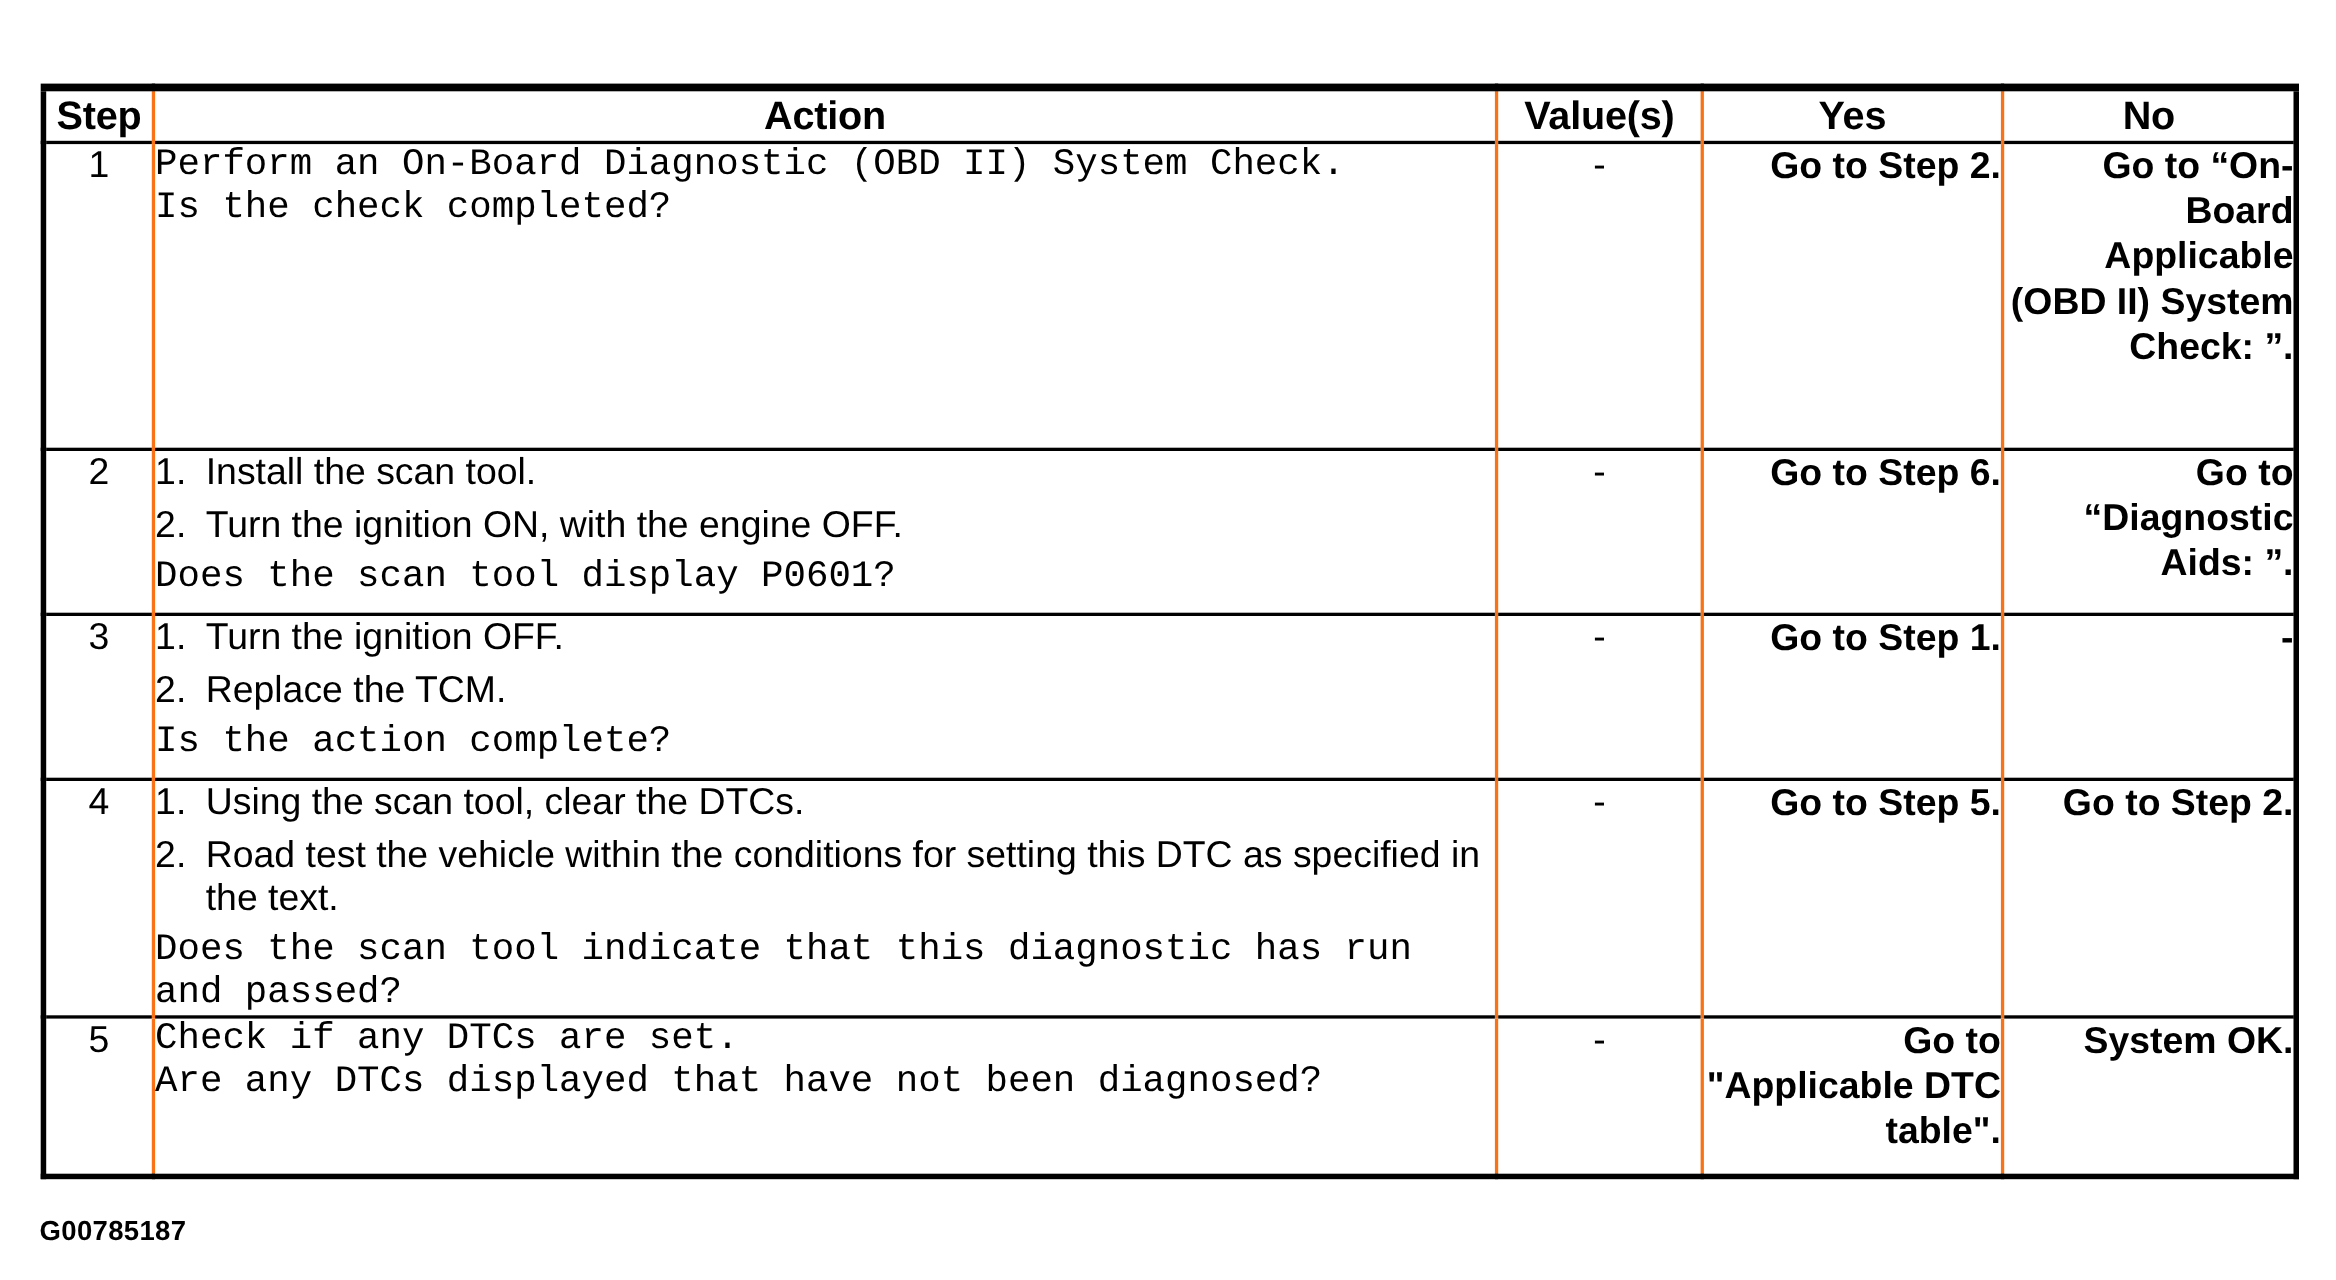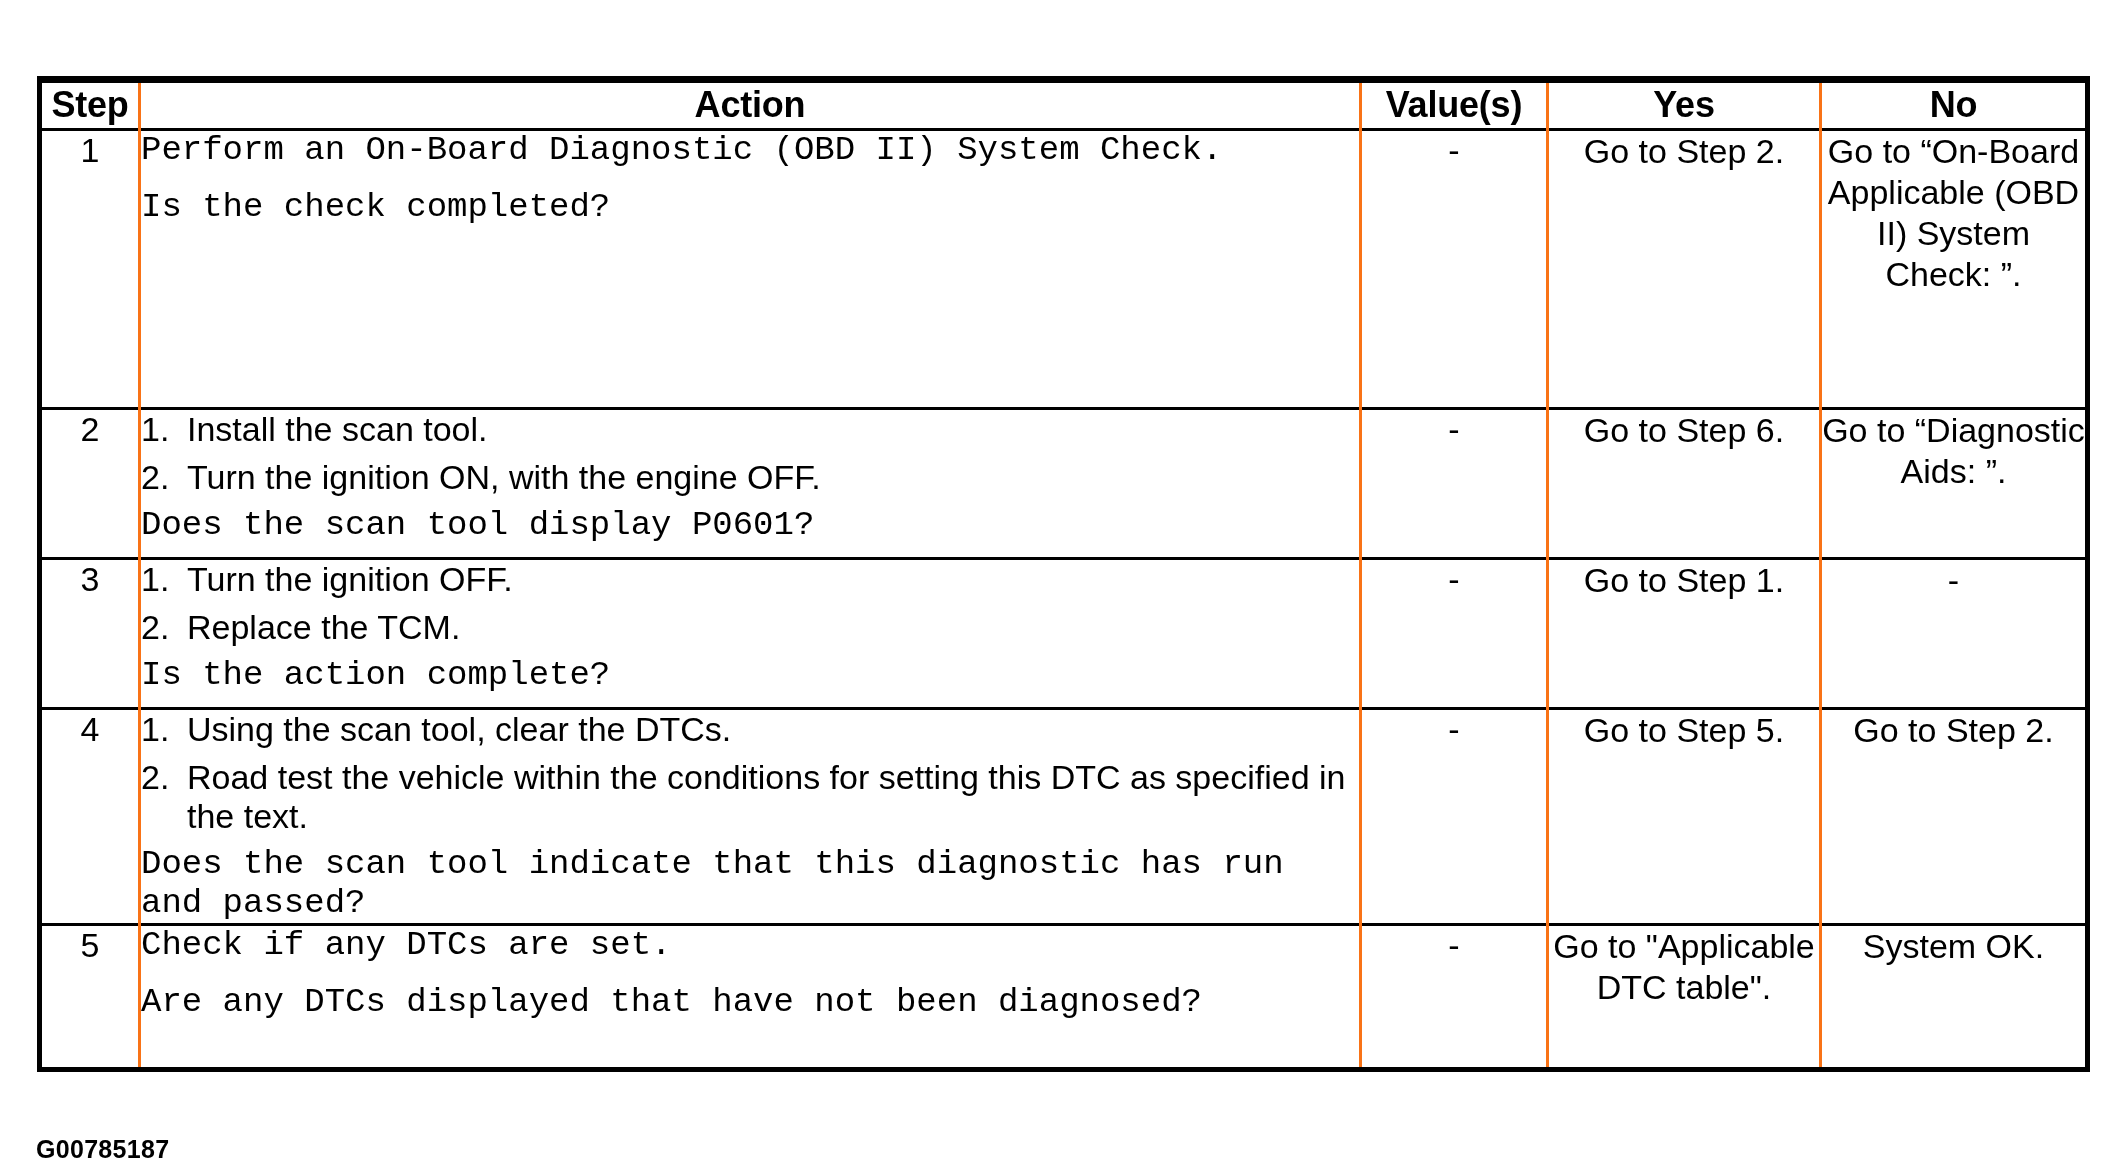--- a/index.html
+++ b/index.html
@@ -87,59 +87,60 @@
     line-height: 39px;
     padding: 8px 10px 8px 12px;
   }
   .cell-value {
     text-align: center;
     font-size: 34px;
     line-height: 38px;
     padding-top: 9px;
   }
   .cell-yes, .cell-no {
-    text-align: center;
+    text-align: right;
     font-size: 34px;
     line-height: 41px;
     padding: 8px 6px 8px 6px;
+    font-weight: bold;
   }
 
   
   .substep {
     display: flex;
     align-items: flex-start;
     margin-bottom: 9px;
   }
   .substep .num {
     flex: 0 0 46px;
     text-align: left;
   }
   .substep .txt {
     flex: 1 1 auto;
     text-align: left;
   }
   .plainline {
     display: block;
     font-family: Liberation Mono, monospace;
   }
-  .plainline + .plainline { margin-top: 18px; }
+  .plainline + .plainline { margin-top: 0; }
   .substep:last-child { margin-bottom: 0; }
 
   
   .row-1 { height: 279px; }
   .row-2 { height: 150px; }
   .row-3 { height: 150px; }
   .row-4 { height: 200px; }
   .row-5 { height: 145px; }
 
   
   .caption {
     position: absolute;
     left: 36px;
-    top: 1134px;
+    top: 1104px;
     font-size: 25px;
     font-weight: bold;
     line-height: 30px;
     letter-spacing: 0.3px;
     white-space: nowrap;
   }
 </style>
 </head>
 <body>
 

